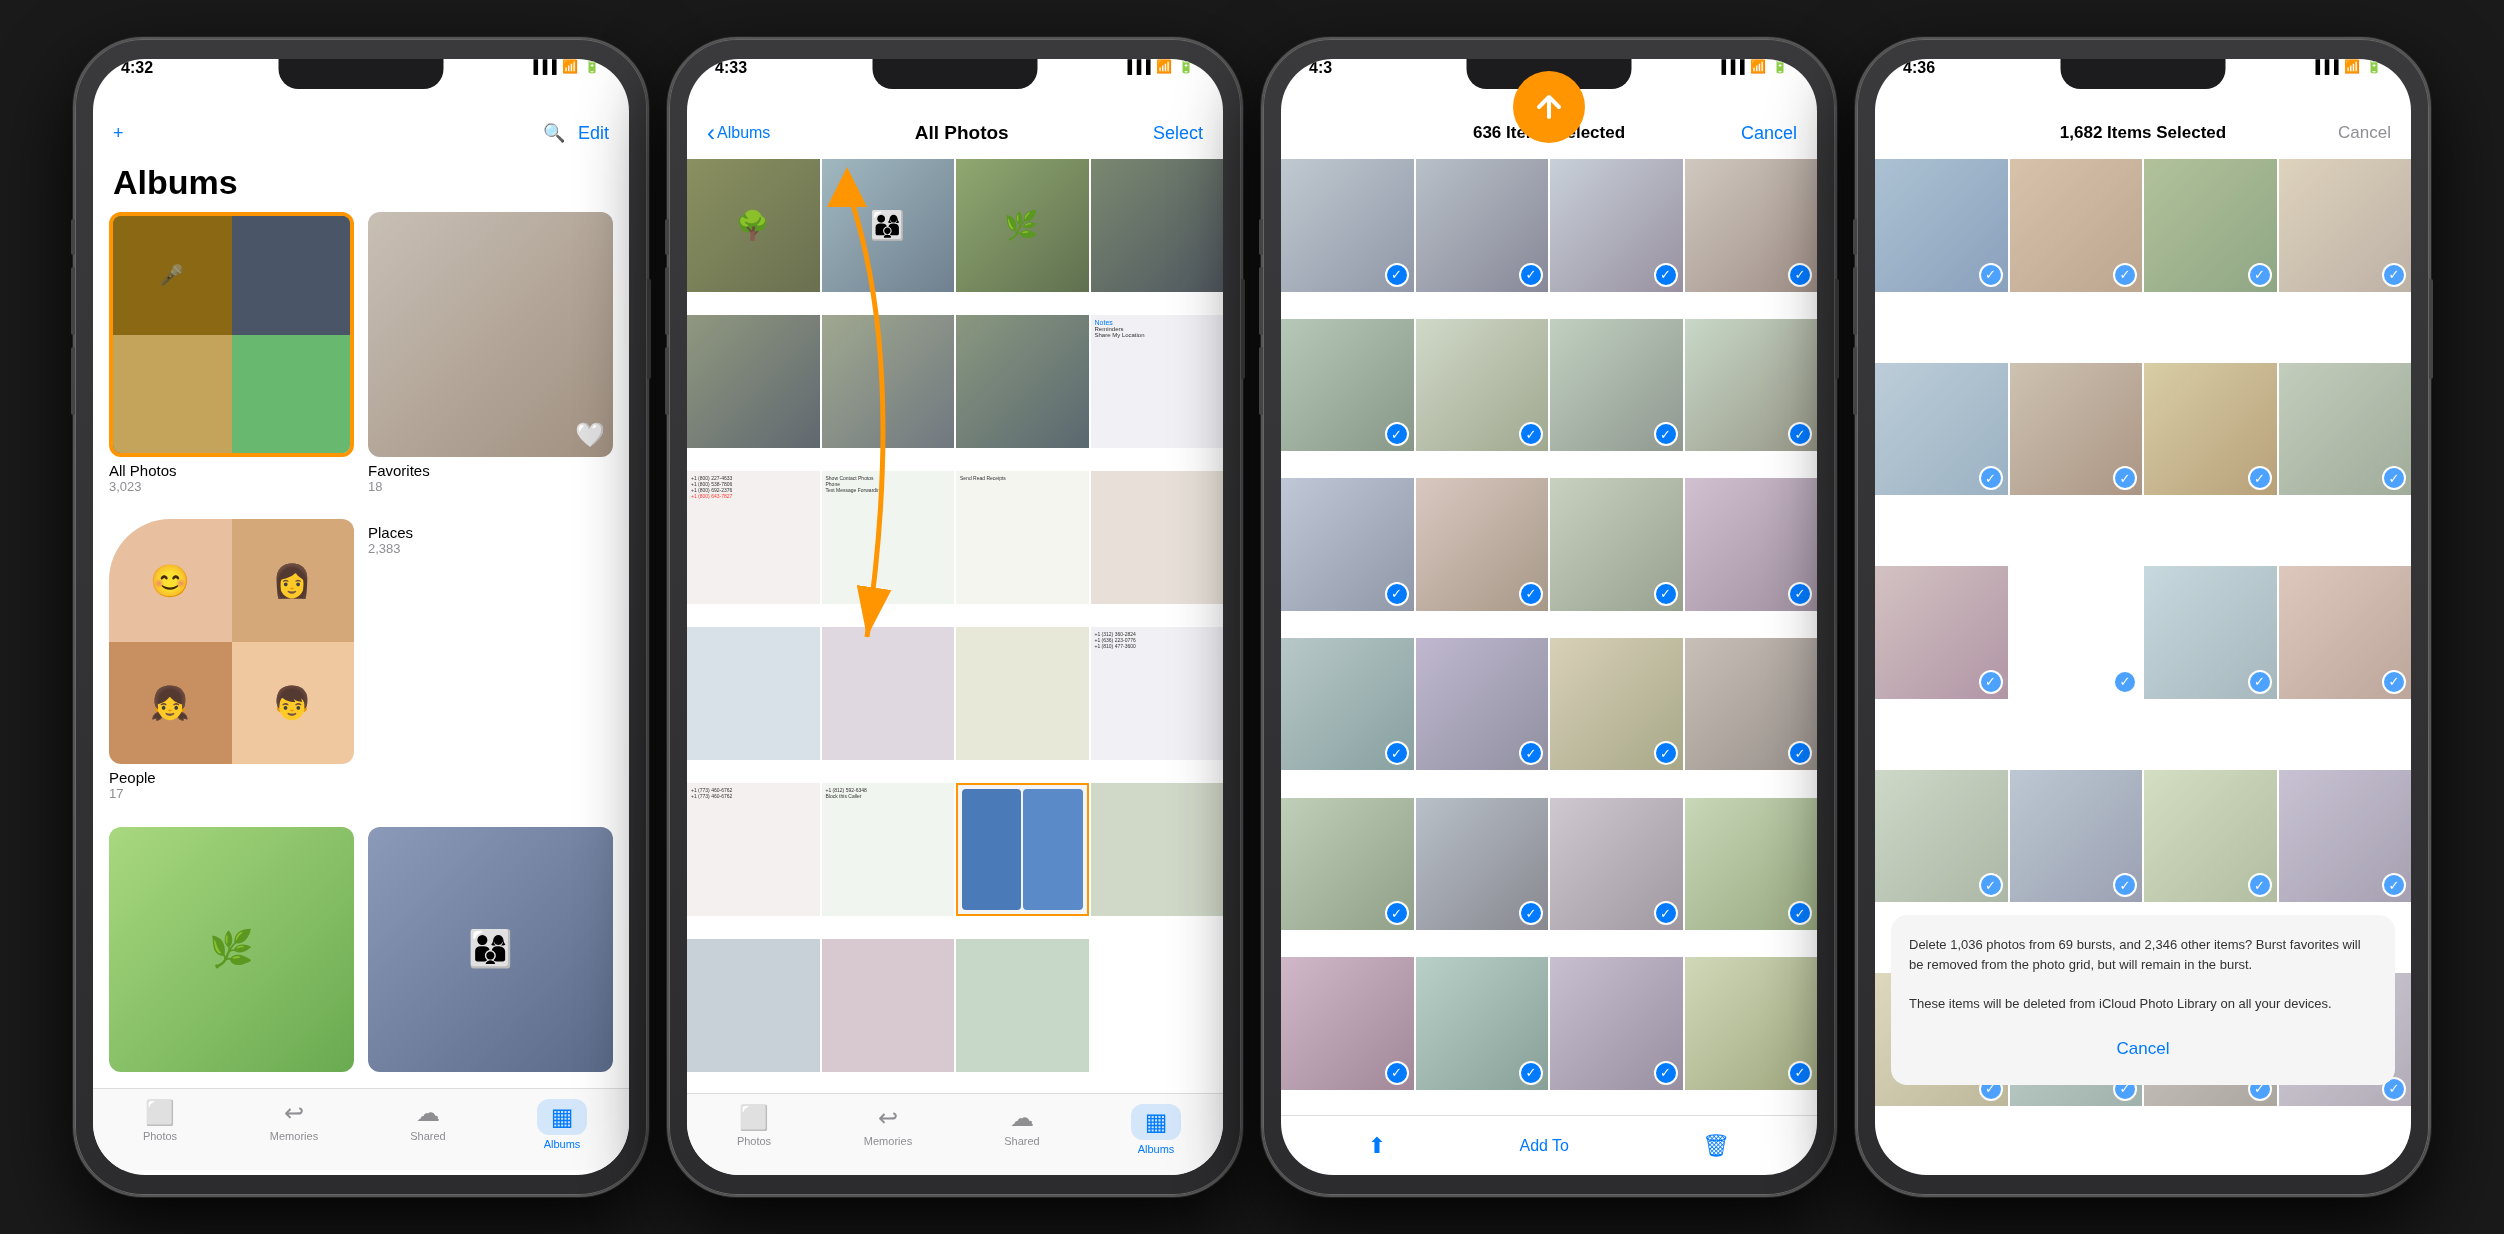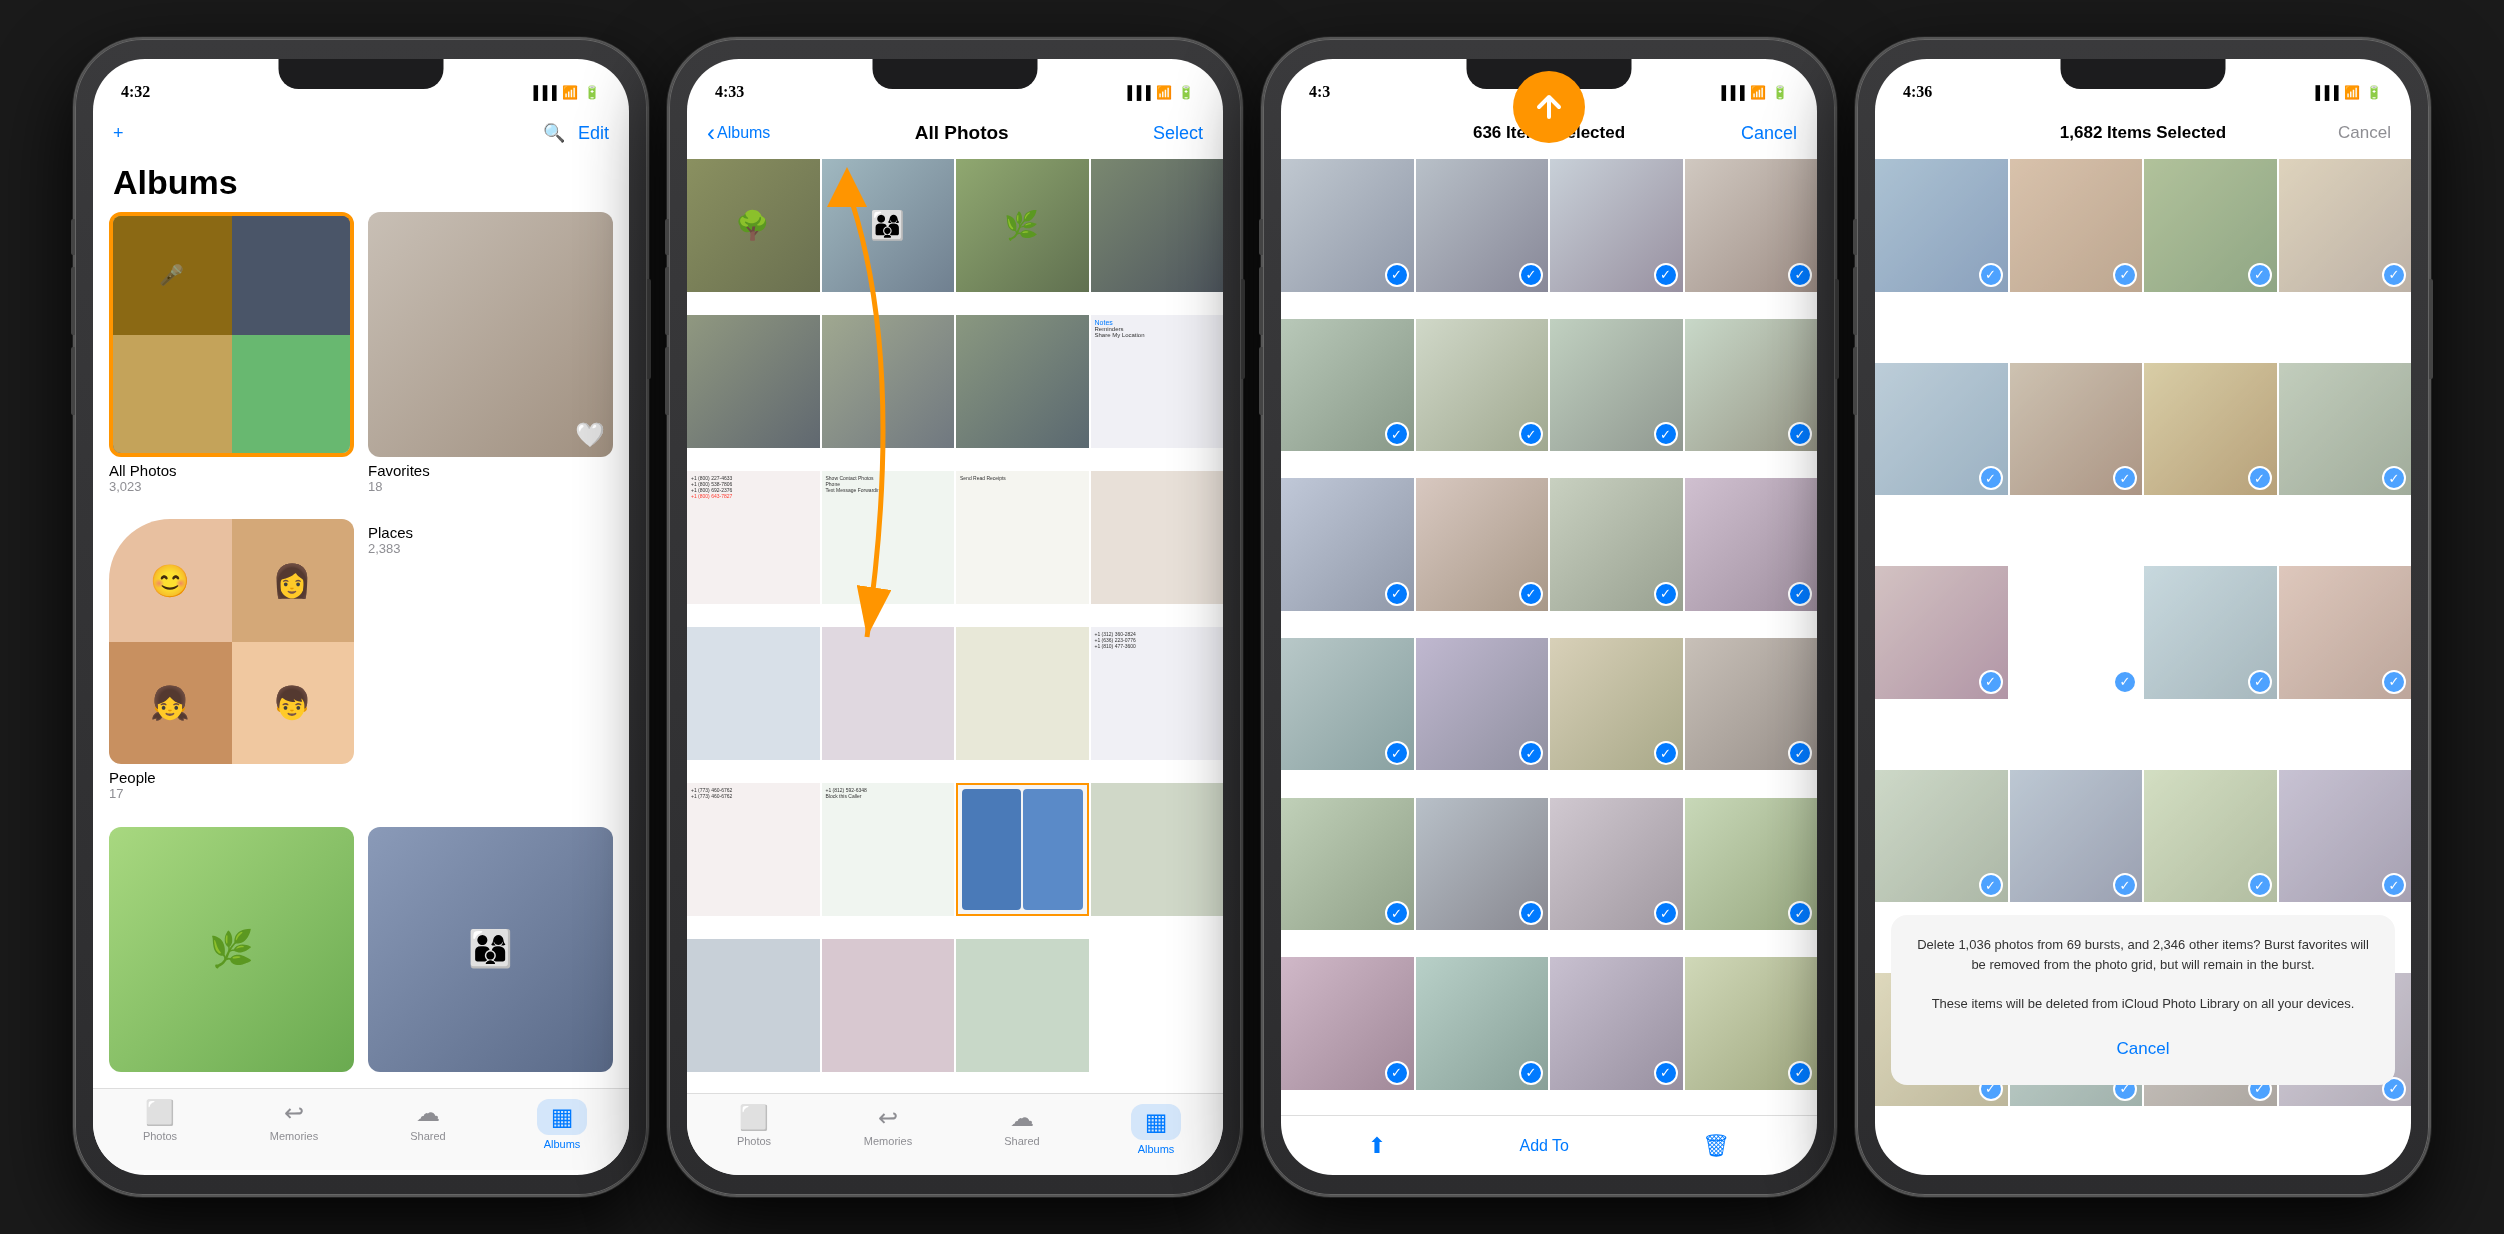--- a/index.html
+++ b/index.html
@@ -12,27 +12,26 @@
       justify-content: center;
       gap: 18px;
       font-family: -apple-system, 'SF Pro Display', 'Helvetica Neue', sans-serif;
       overflow: hidden;
     }
 
     
     .status-bar {
       height: 48px;
       display: flex;
-      align-items: flex-end;
+      align-items: flex-start;
       justify-content: space-between;
       padding: 0 28px 6px;
       flex-shrink: 0;
       position: relative;
       z-index: 5;
-      font-family: Liberation Serif, serif;
     }
 
     .status-time {
       font-size: 16px;
       font-weight: 600;
       color: #000;
     }
 
     .status-icons {
       display: flex;
@@ -204,21 +203,21 @@
       right: 16px;
       background: #f5f5f5;
       border-radius: 16px;
       padding: 20px 18px 14px;
       z-index: 20;
     }
 
     .delete-dialog-text {
       font-size: 13px;
       color: #333;
-      text-align: center;
+      text-align: left;
       line-height: 1.5;
       margin-bottom: 14px;
     }
 
     .delete-btn {
       width: 100%;
       height: 54px;
       border-radius: 14px;
       border: 3px solid #FF9500;
       background: #fff;

